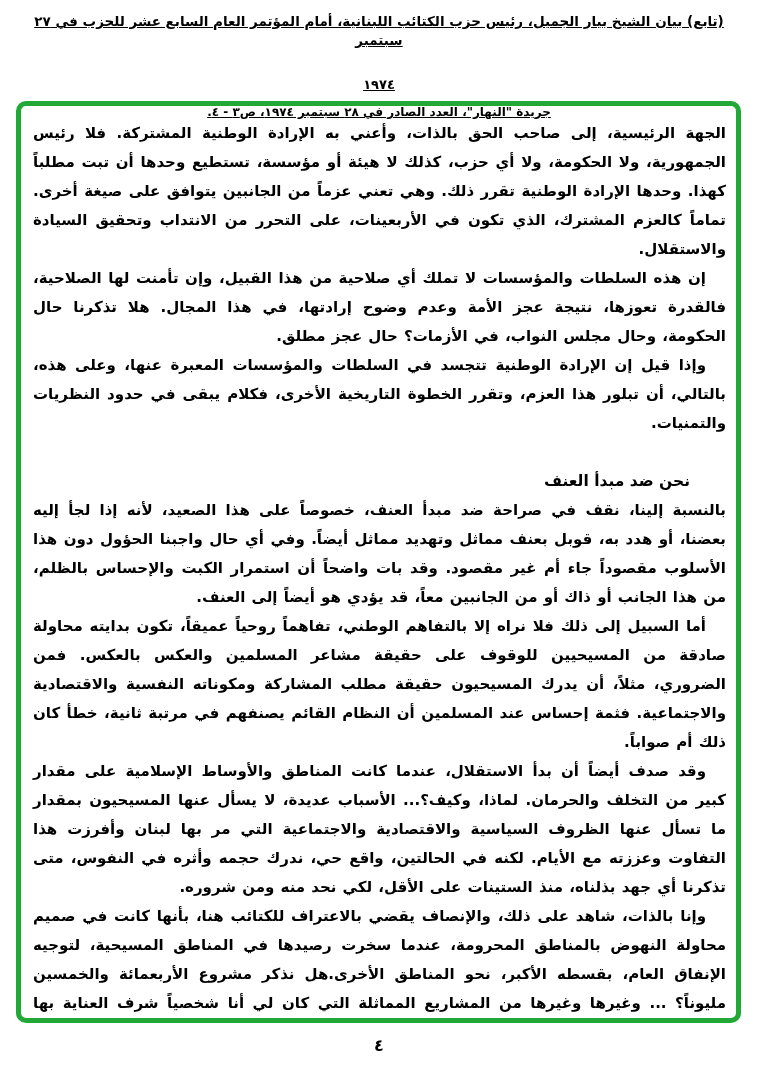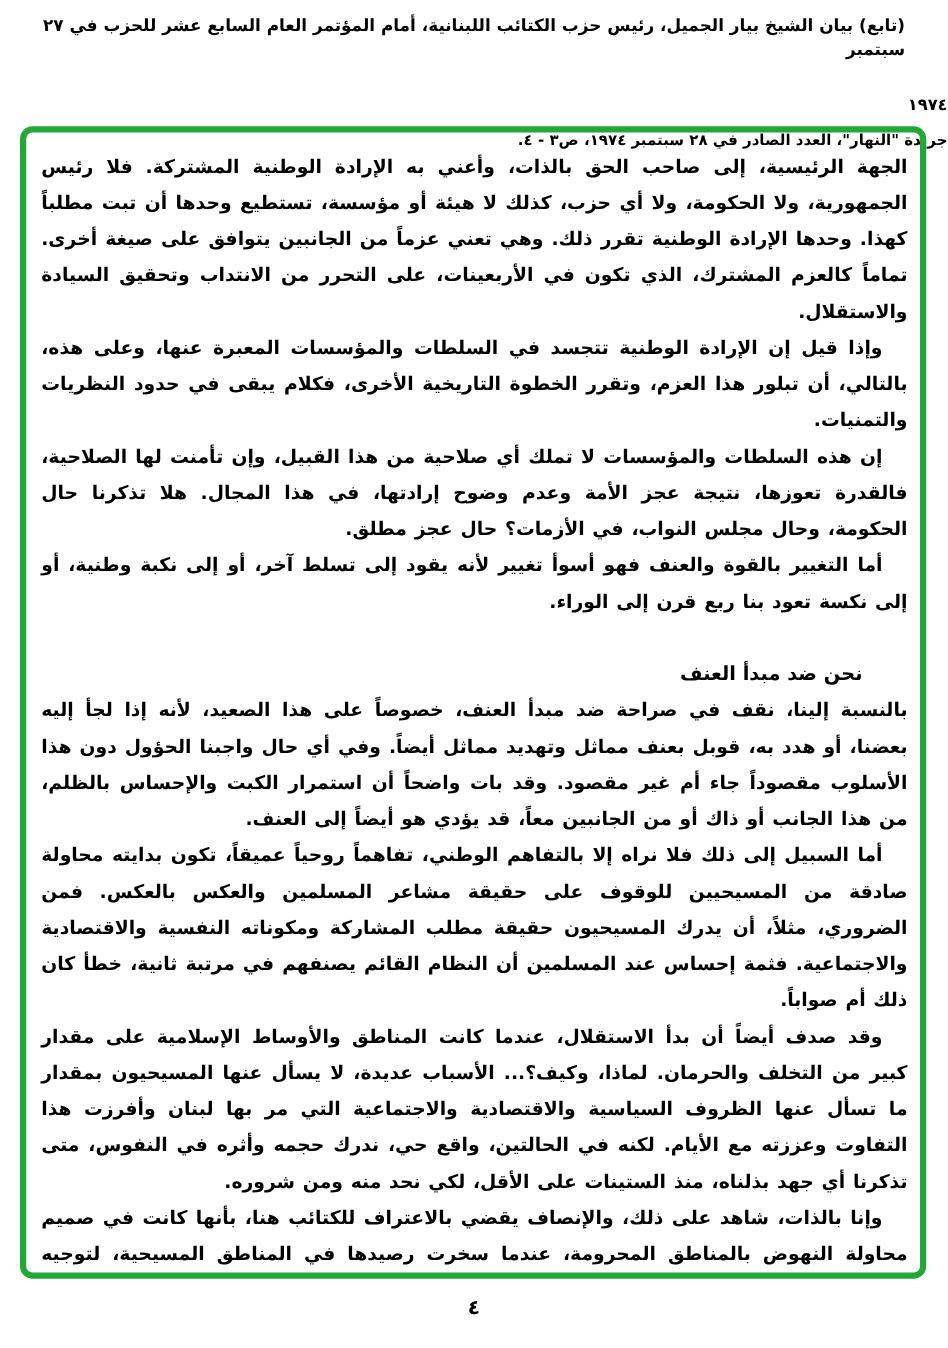--- a/index.html
+++ b/index.html
@@ -15,21 +15,23 @@
     color: #000000;
     font-family: "DejaVu Sans", sans-serif;
     overflow: hidden;
   }
   .doc-header {
     position: absolute;
     top: 12px;
     left: 0;
     right: 0;
     direction: rtl;
+    text-align: center;
     font-weight: bold;
+    text-decoration: underline;
   }
   .header-line1 {
     font-size: 13.5px;
     line-height: 19px;
     padding: 0 34px;
   }
   .header-line2 {
     font-size: 13px;
     margin-top: 27px;
   }
@@ -85,23 +87,22 @@
 <div class="page">
 
   <div class="doc-header">
     <div class="header-line1">(تابع) بيان الشيخ بيار الجميل، رئيس حزب الكتائب اللبنانية، أمام المؤتمر العام السابع عشر للحزب في ٢٧ سبتمبر</div>
     <div class="header-line2">١٩٧٤</div>
     <div class="header-line3">جريدة "النهار"، العدد الصادر في ٢٨ سبتمبر ١٩٧٤، ص٣ - ٤.</div>
   </div>
 
   <div class="content-frame" style="border-color: rgb(33, 168, 55);">
     <p class="para no-indent">الجهة الرئيسية، إلى صاحب الحق بالذات، وأعني به الإرادة الوطنية المشتركة. فلا رئيس الجمهورية، ولا الحكومة، ولا أي حزب، كذلك لا هيئة أو مؤسسة، تستطيع وحدها أن تبت مطلباً كهذا. وحدها الإرادة الوطنية تقرر ذلك. وهي تعني عزماً من الجانبين يتوافق على صيغة أخرى. تماماً كالعزم المشترك، الذي تكون في الأربعينات، على التحرر من الانتداب وتحقيق السيادة والاستقلال.</p>
+    <p class="para">إن هذه السلطات والمؤسسات لا تملك أي صلاحية من هذا القبيل، وإن تأمنت لها الصلاحية، فالقدرة تعوزها، نتيجة عجز الأمة وعدم وضوح إرادتها، في هذا المجال. هلا تذكرنا حال الحكومة، وحال مجلس النواب، في الأزمات؟ حال عجز مطلق.</p>
     <p class="para">وإذا قيل إن الإرادة الوطنية تتجسد في السلطات والمؤسسات المعبرة عنها، وعلى هذه، بالتالي، أن تبلور هذا العزم، وتقرر الخطوة التاريخية الأخرى، فكلام يبقى في حدود النظريات والتمنيات.</p>
-    <p class="para">إن هذه السلطات والمؤسسات لا تملك أي صلاحية من هذا القبيل، وإن تأمنت لها الصلاحية، فالقدرة تعوزها، نتيجة عجز الأمة وعدم وضوح إرادتها، في هذا المجال. هلا تذكرنا حال الحكومة، وحال مجلس النواب، في الأزمات؟ حال عجز مطلق.</p>
-    <p class="para">أما التغيير بالقوة والعنف فهو أسوأ تغيير لأنه يقود إلى تسلط آخر، أو إلى نكبة وطنية، أو إلى نكسة تعود بنا ربع قرن إلى الوراء.</p>
     <h2 class="section-heading">نحن ضد مبدأ العنف</h2>
     <p class="para no-indent">بالنسبة إلينا، نقف في صراحة ضد مبدأ العنف، خصوصاً على هذا الصعيد، لأنه إذا لجأ إليه بعضنا، أو هدد به، قوبل بعنف مماثل وتهديد مماثل أيضاً. وفي أي حال واجبنا الحؤول دون هذا الأسلوب مقصوداً جاء أم غير مقصود. وقد بات واضحاً أن استمرار الكبت والإحساس بالظلم، من هذا الجانب أو ذاك أو من الجانبين معاً، قد يؤدي هو أيضاً إلى العنف.</p>
     <p class="para">أما السبيل إلى ذلك فلا نراه إلا بالتفاهم الوطني، تفاهماً روحياً عميقاً، تكون بدايته محاولة صادقة من المسيحيين للوقوف على حقيقة مشاعر المسلمين والعكس بالعكس. فمن الضروري، مثلاً، أن يدرك المسيحيون حقيقة مطلب المشاركة ومكوناته النفسية والاقتصادية والاجتماعية. فثمة إحساس عند المسلمين أن النظام القائم يصنفهم في مرتبة ثانية، خطأ كان ذلك أم صواباً.</p>
     <p class="para">وقد صدف أيضاً أن بدأ الاستقلال، عندما كانت المناطق والأوساط الإسلامية على مقدار كبير من التخلف والحرمان. لماذا، وكيف؟... الأسباب عديدة، لا يسأل عنها المسيحيون بمقدار ما تسأل عنها الظروف السياسية والاقتصادية والاجتماعية التي مر بها لبنان وأفرزت هذا التفاوت وعززته مع الأيام. لكنه في الحالتين، واقع حي، ندرك حجمه وأثره في النفوس، متى تذكرنا أي جهد بذلناه، منذ الستينات على الأقل، لكي نحد منه ومن شروره.</p>
     <p class="para">وإنا بالذات، شاهد على ذلك، والإنصاف يقضي بالاعتراف للكتائب هنا، بأنها كانت في صميم محاولة النهوض بالمناطق المحرومة، عندما سخرت رصيدها في المناطق المسيحية، لتوجيه الإنفاق العام، بقسطه الأكبر، نحو المناطق الأخرى.هل نذكر مشروع الأربعمائة والخمسين مليوناً؟ ... وغيرها وغيرها من المشاريع المماثلة التي كان لي أنا شخصياً شرف العناية بها والإشراف على تنفيذها، من مدارس وطرق ومشاريع مياه وإنارة وما إليها؟ على رغم كل هذا الجهد، فالتخلف باق، إذ ليس سهلاً أن نعوض في عشر سنين مثلاً ما أفرزته عقود السنين من فقر وحرمان.</p>
   </div>
 
   <div class="page-number">٤</div>
 
 </div>

